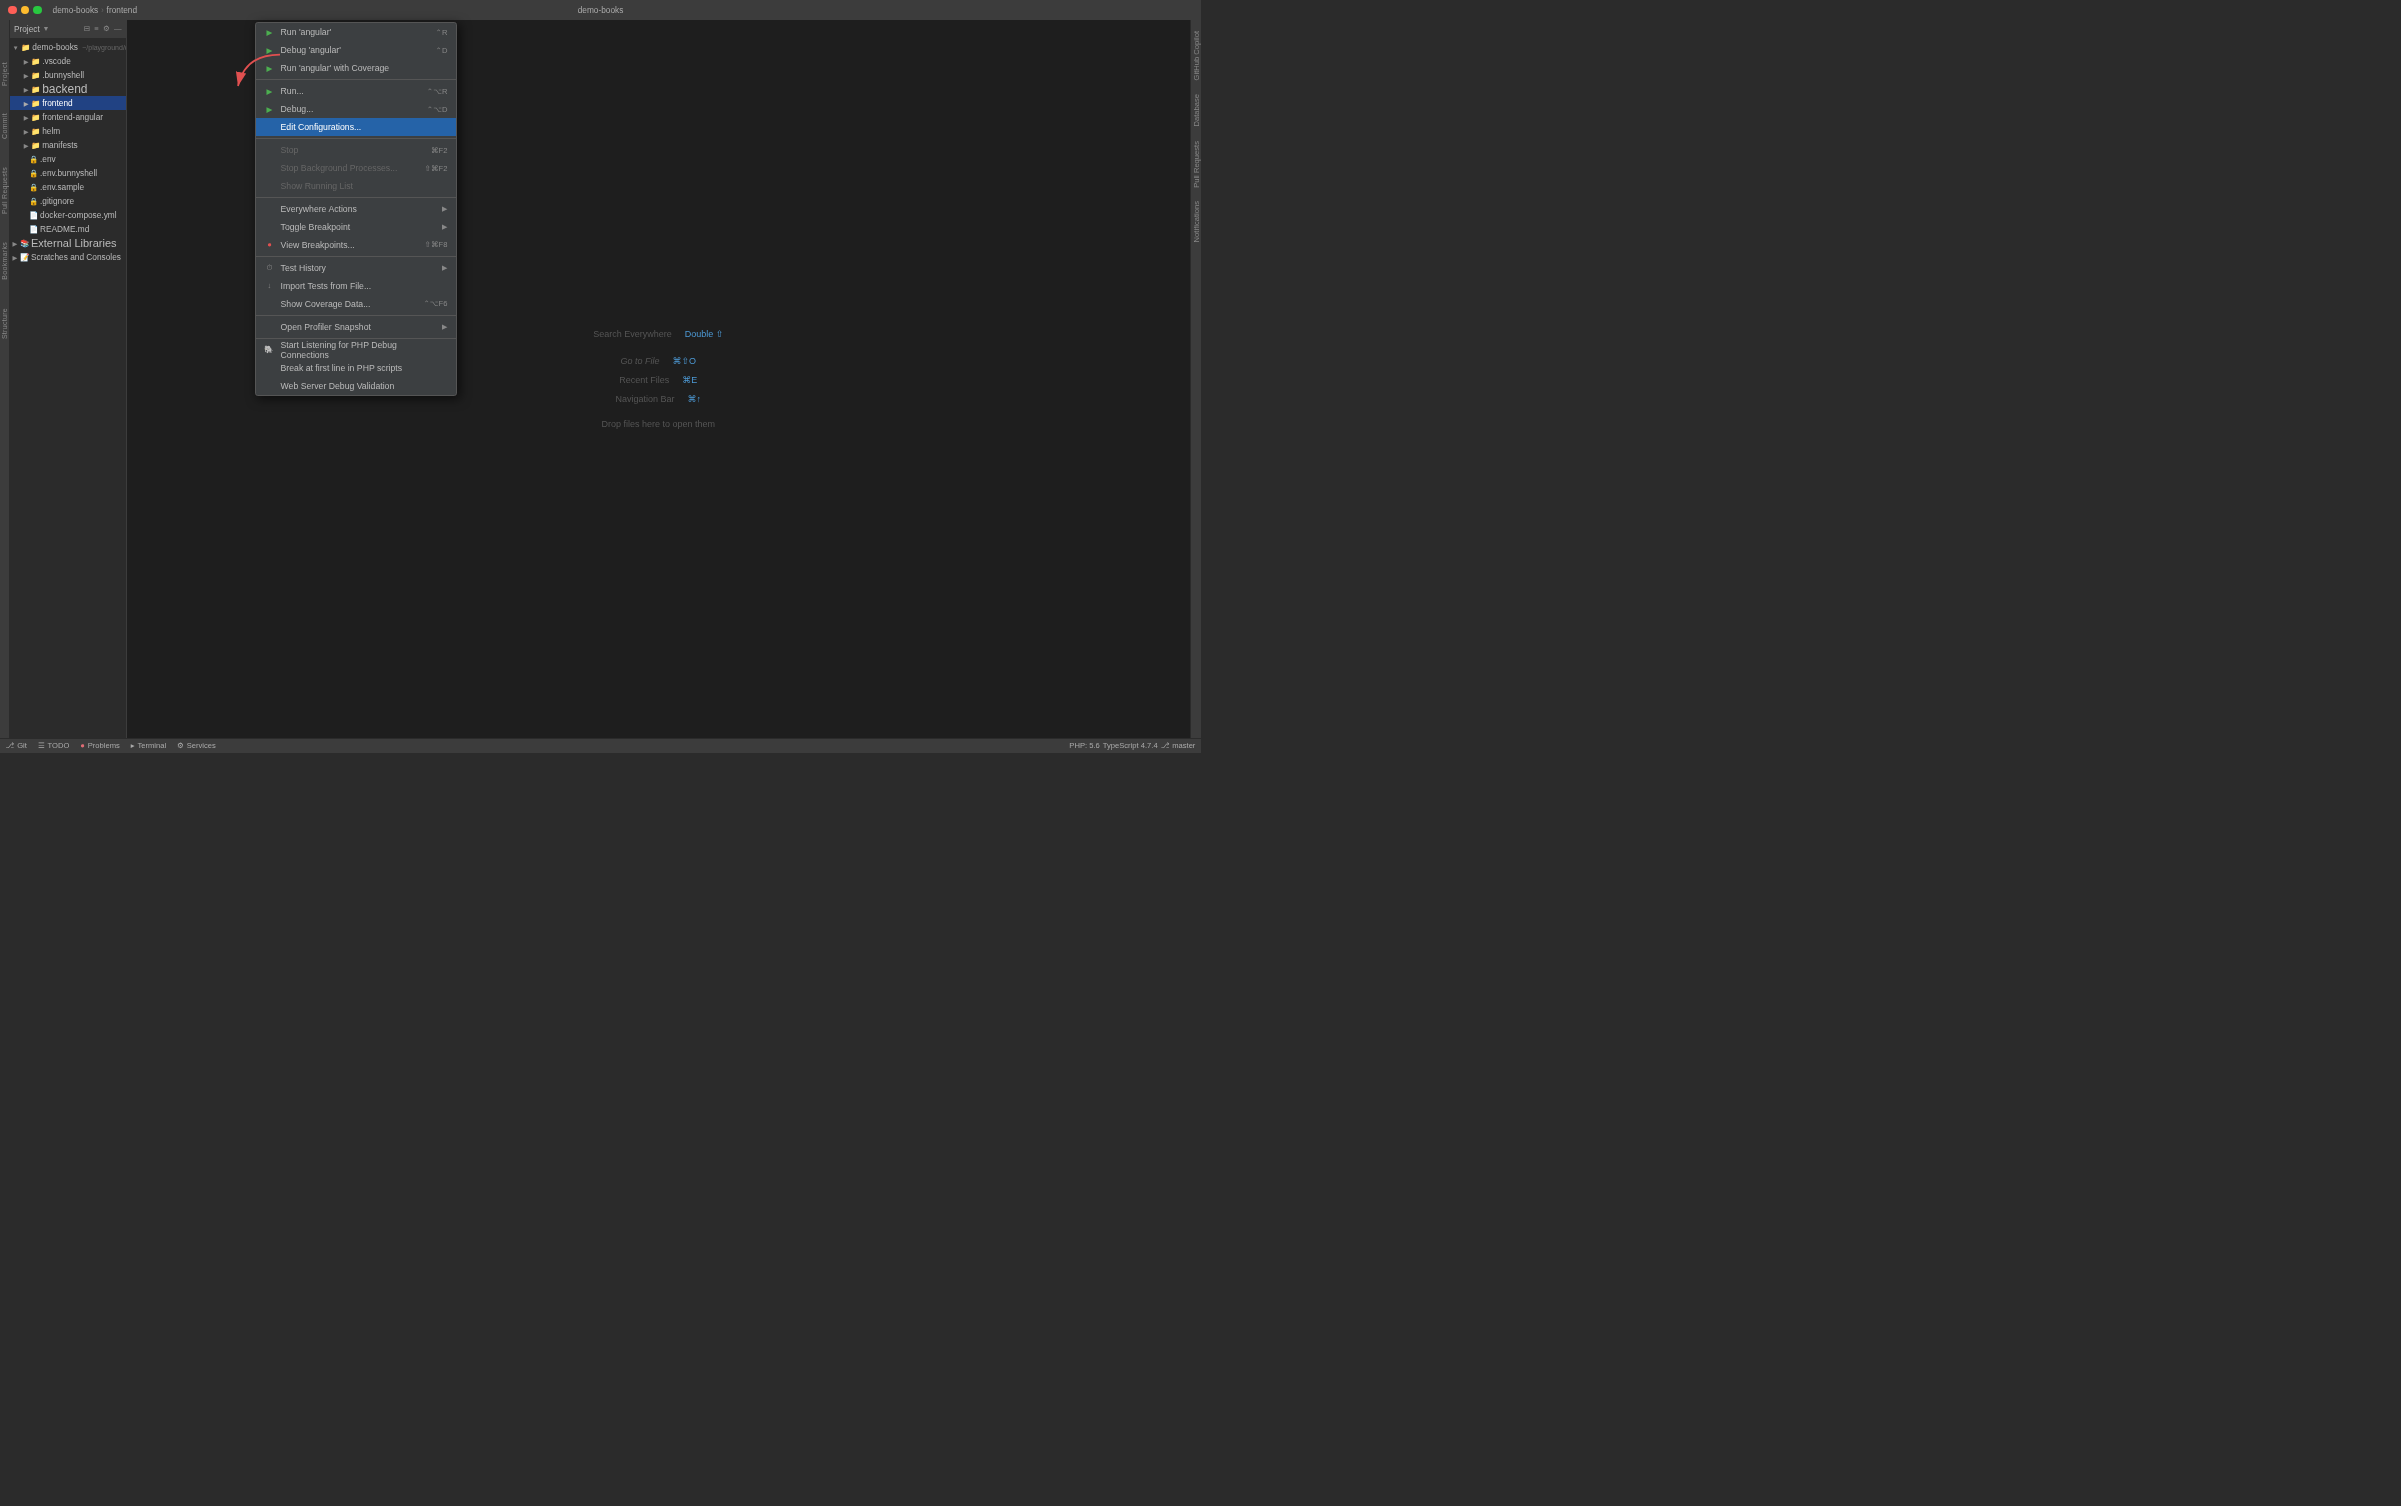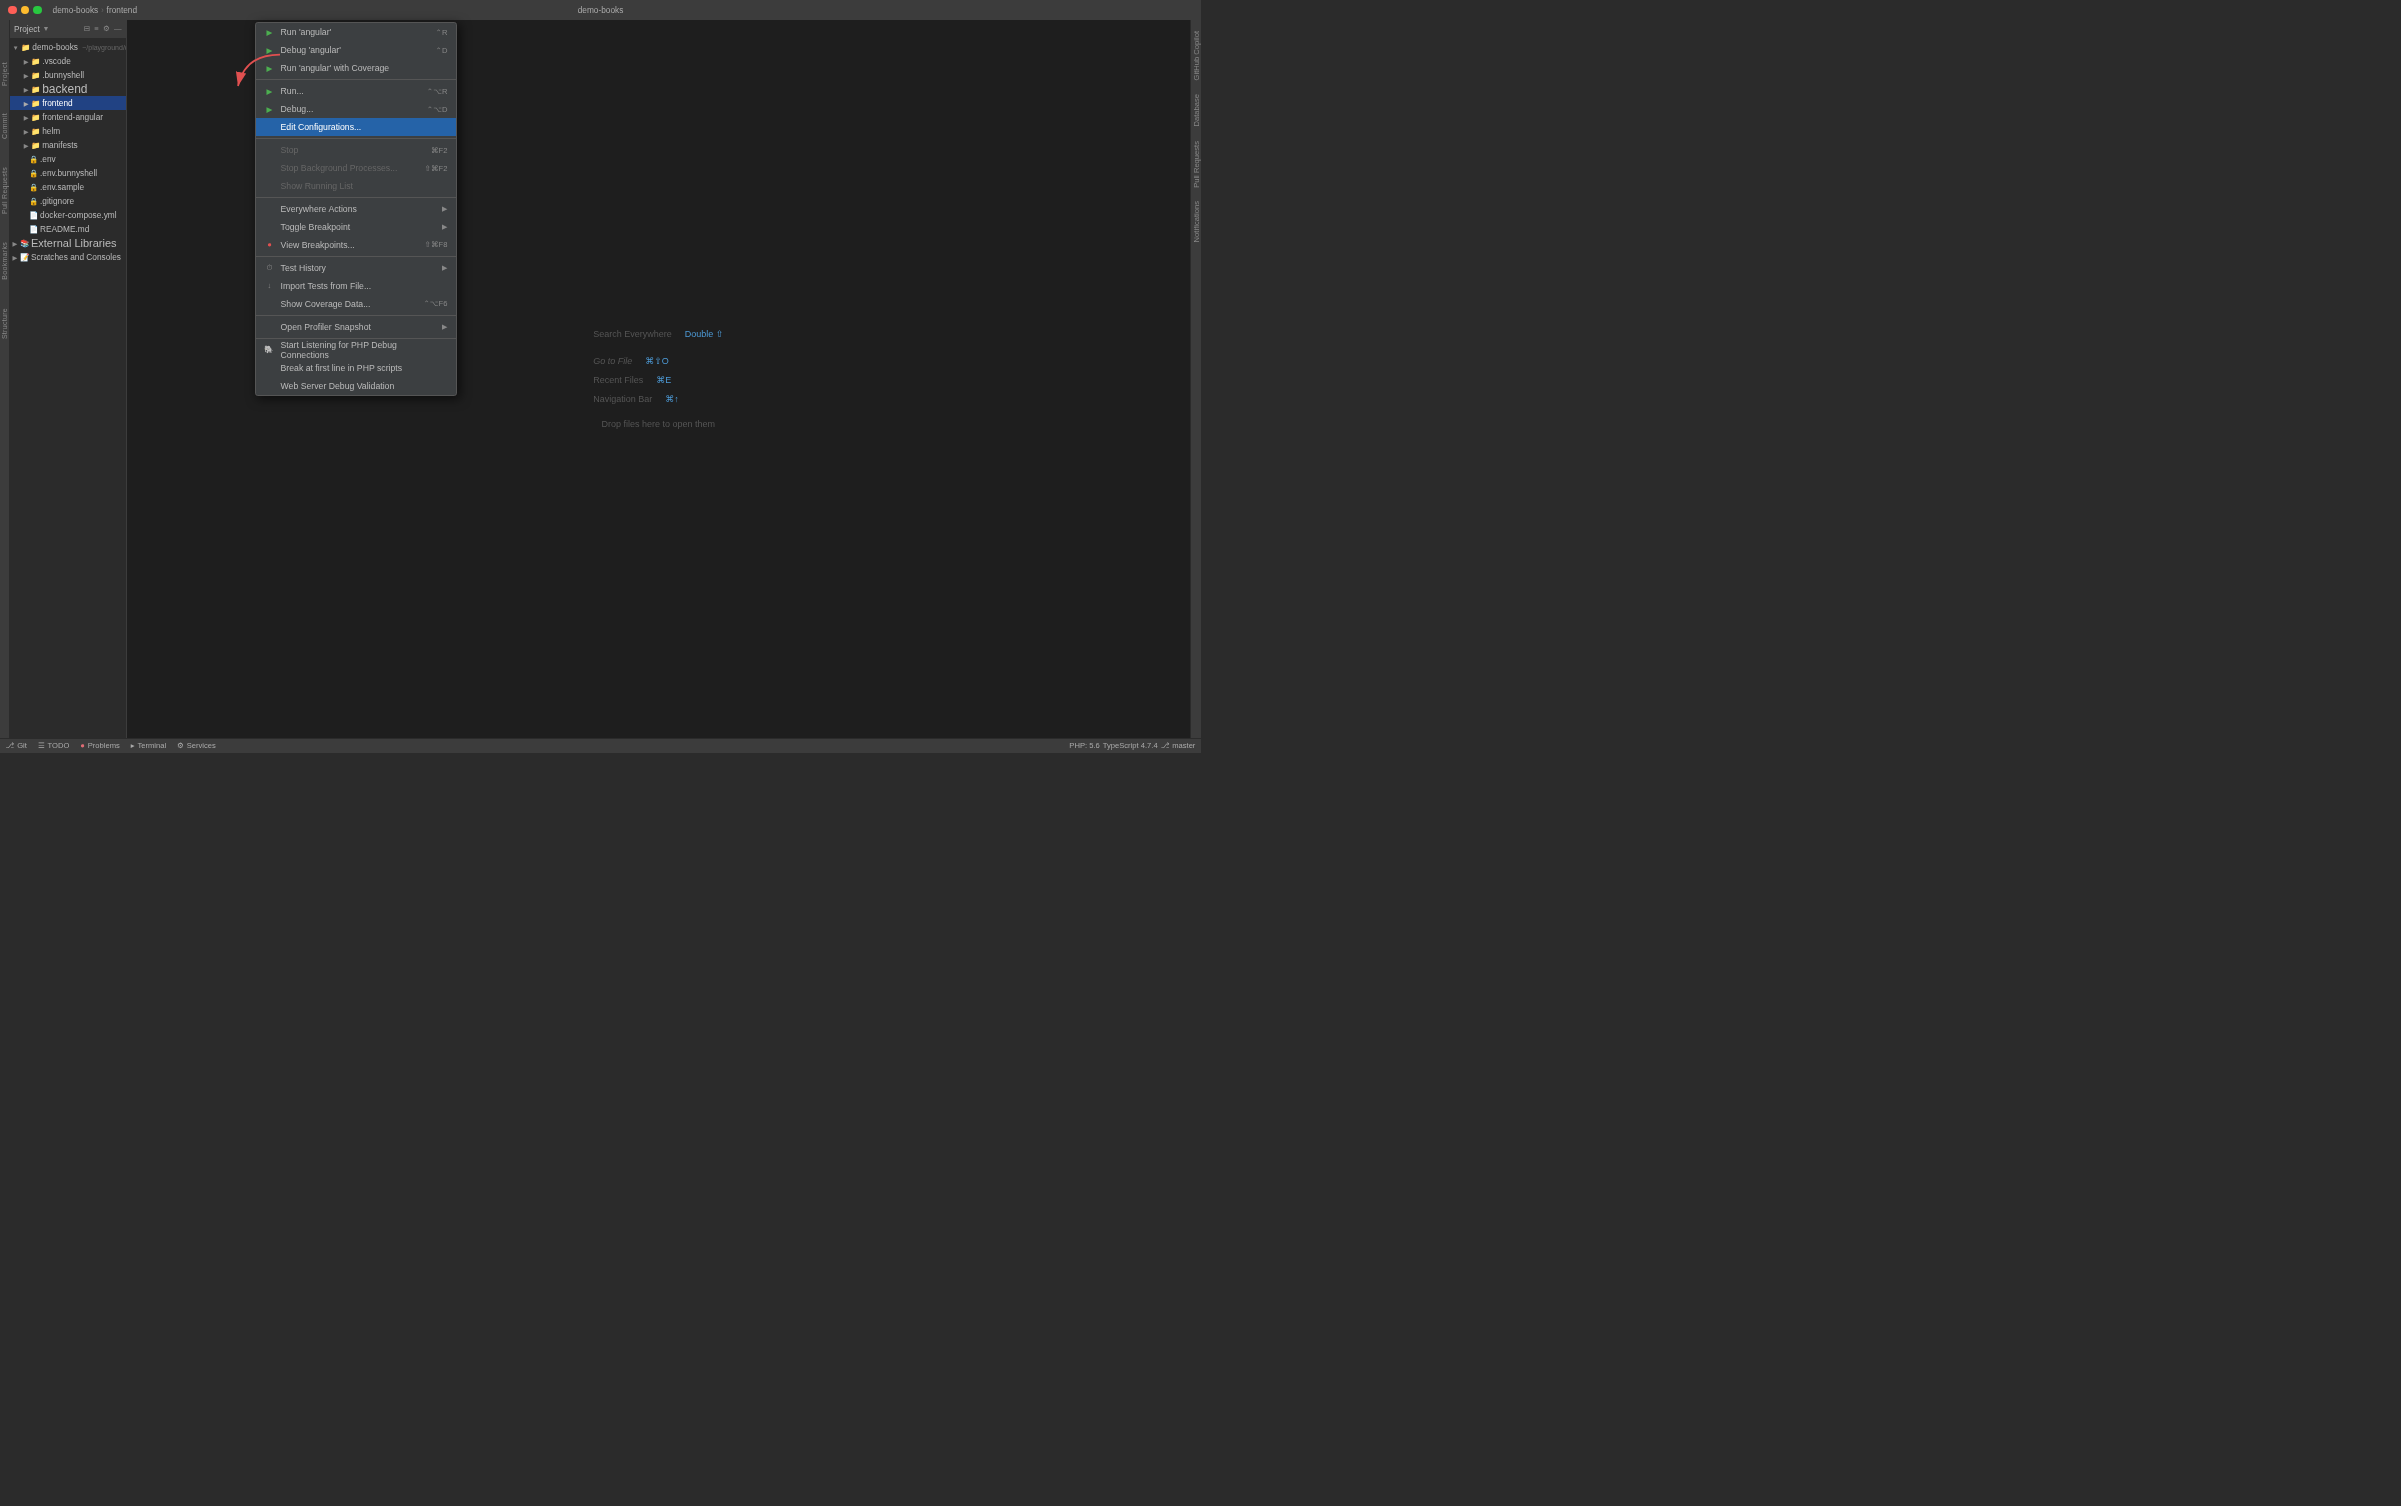--- a/index.html
+++ b/index.html
@@ -128,20 +128,21 @@
     }
     .editor-hint {
       text-align: center;
       color: #555;
       font-size: 9px;
       line-height: 2;
     }
     .editor-hint .hint-line {
       display: flex;
       align-items: center;
+      justify-content: center;
       gap: 13px;
       margin: 1.4px 0;
     }
     .hint-blue { color: #4d9ad6; }
 
     
     .context-menu {
       position: absolute;
       top: 2.8px;
       left: 128px;

